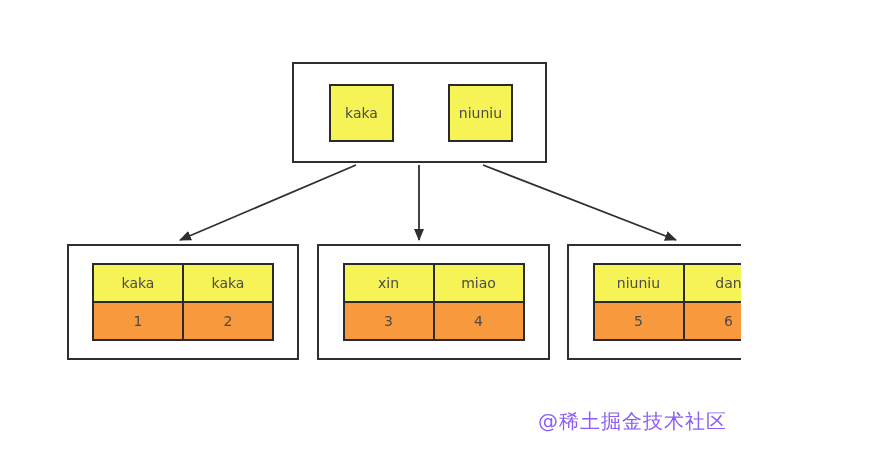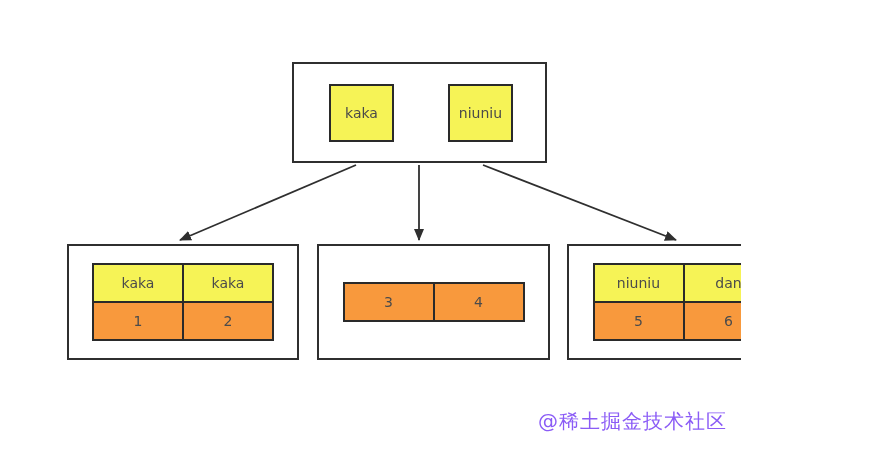--- a/index.html
+++ b/index.html
@@ -125,20 +125,24 @@
         <td>1</td>
         <td>2</td>
       </tr>
     </tbody>
       </table>
   </div>
 
   <div class="leaf-box l1">
     <table class="leaf-table">
       <tbody>
+          <tr class="hdr">
+        <td>xin</td>
+        <td>miao</td>
+      </tr>
       <tr class="val">
         <td>3</td>
         <td>4</td>
       </tr>
     </tbody>
       </table>
   </div>
 
   <div class="leaf-box l2">
     <table class="leaf-table">

